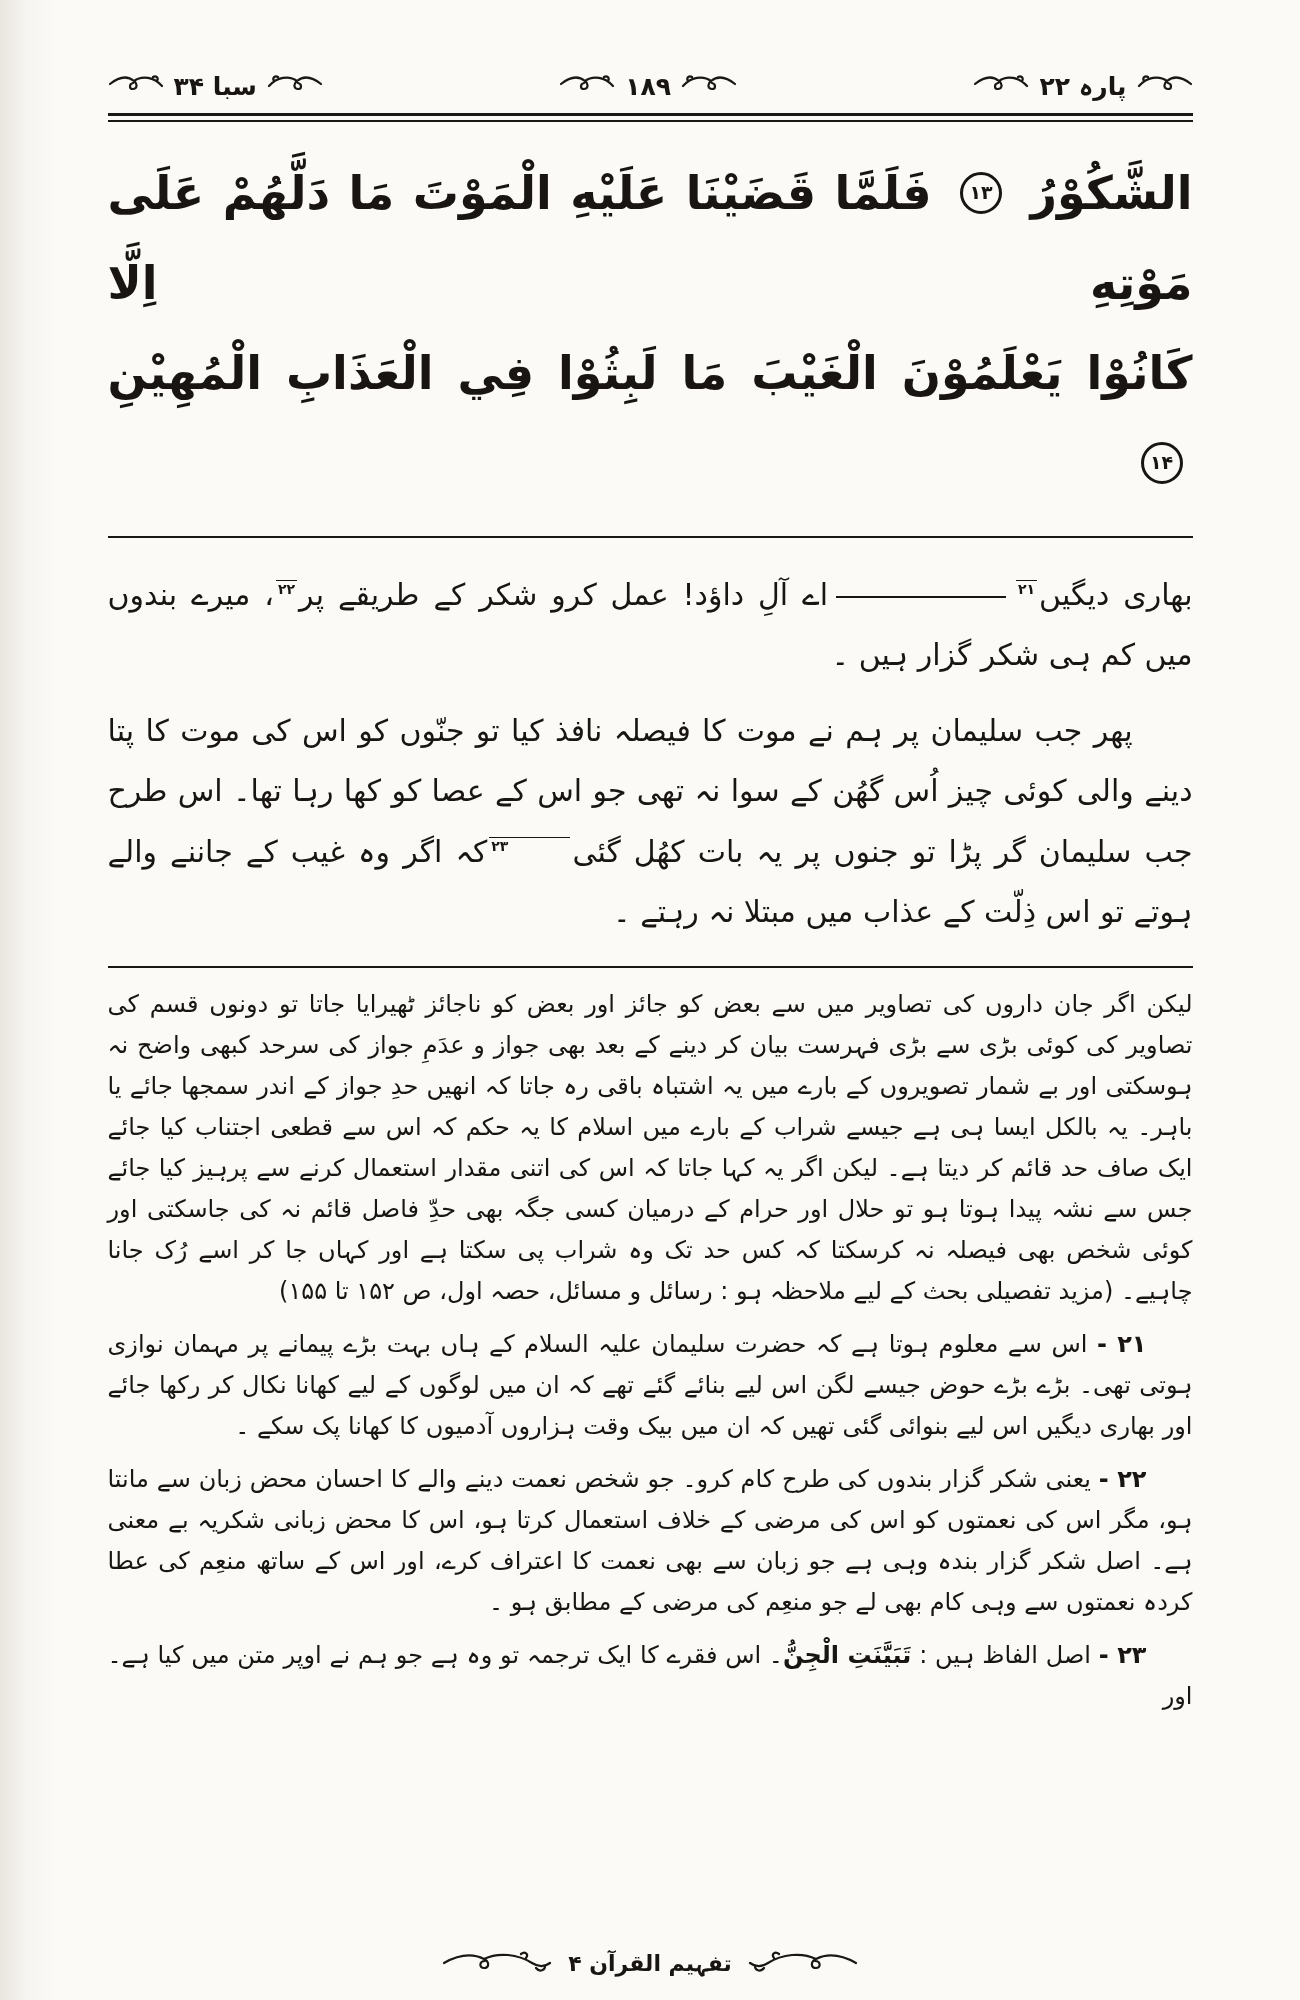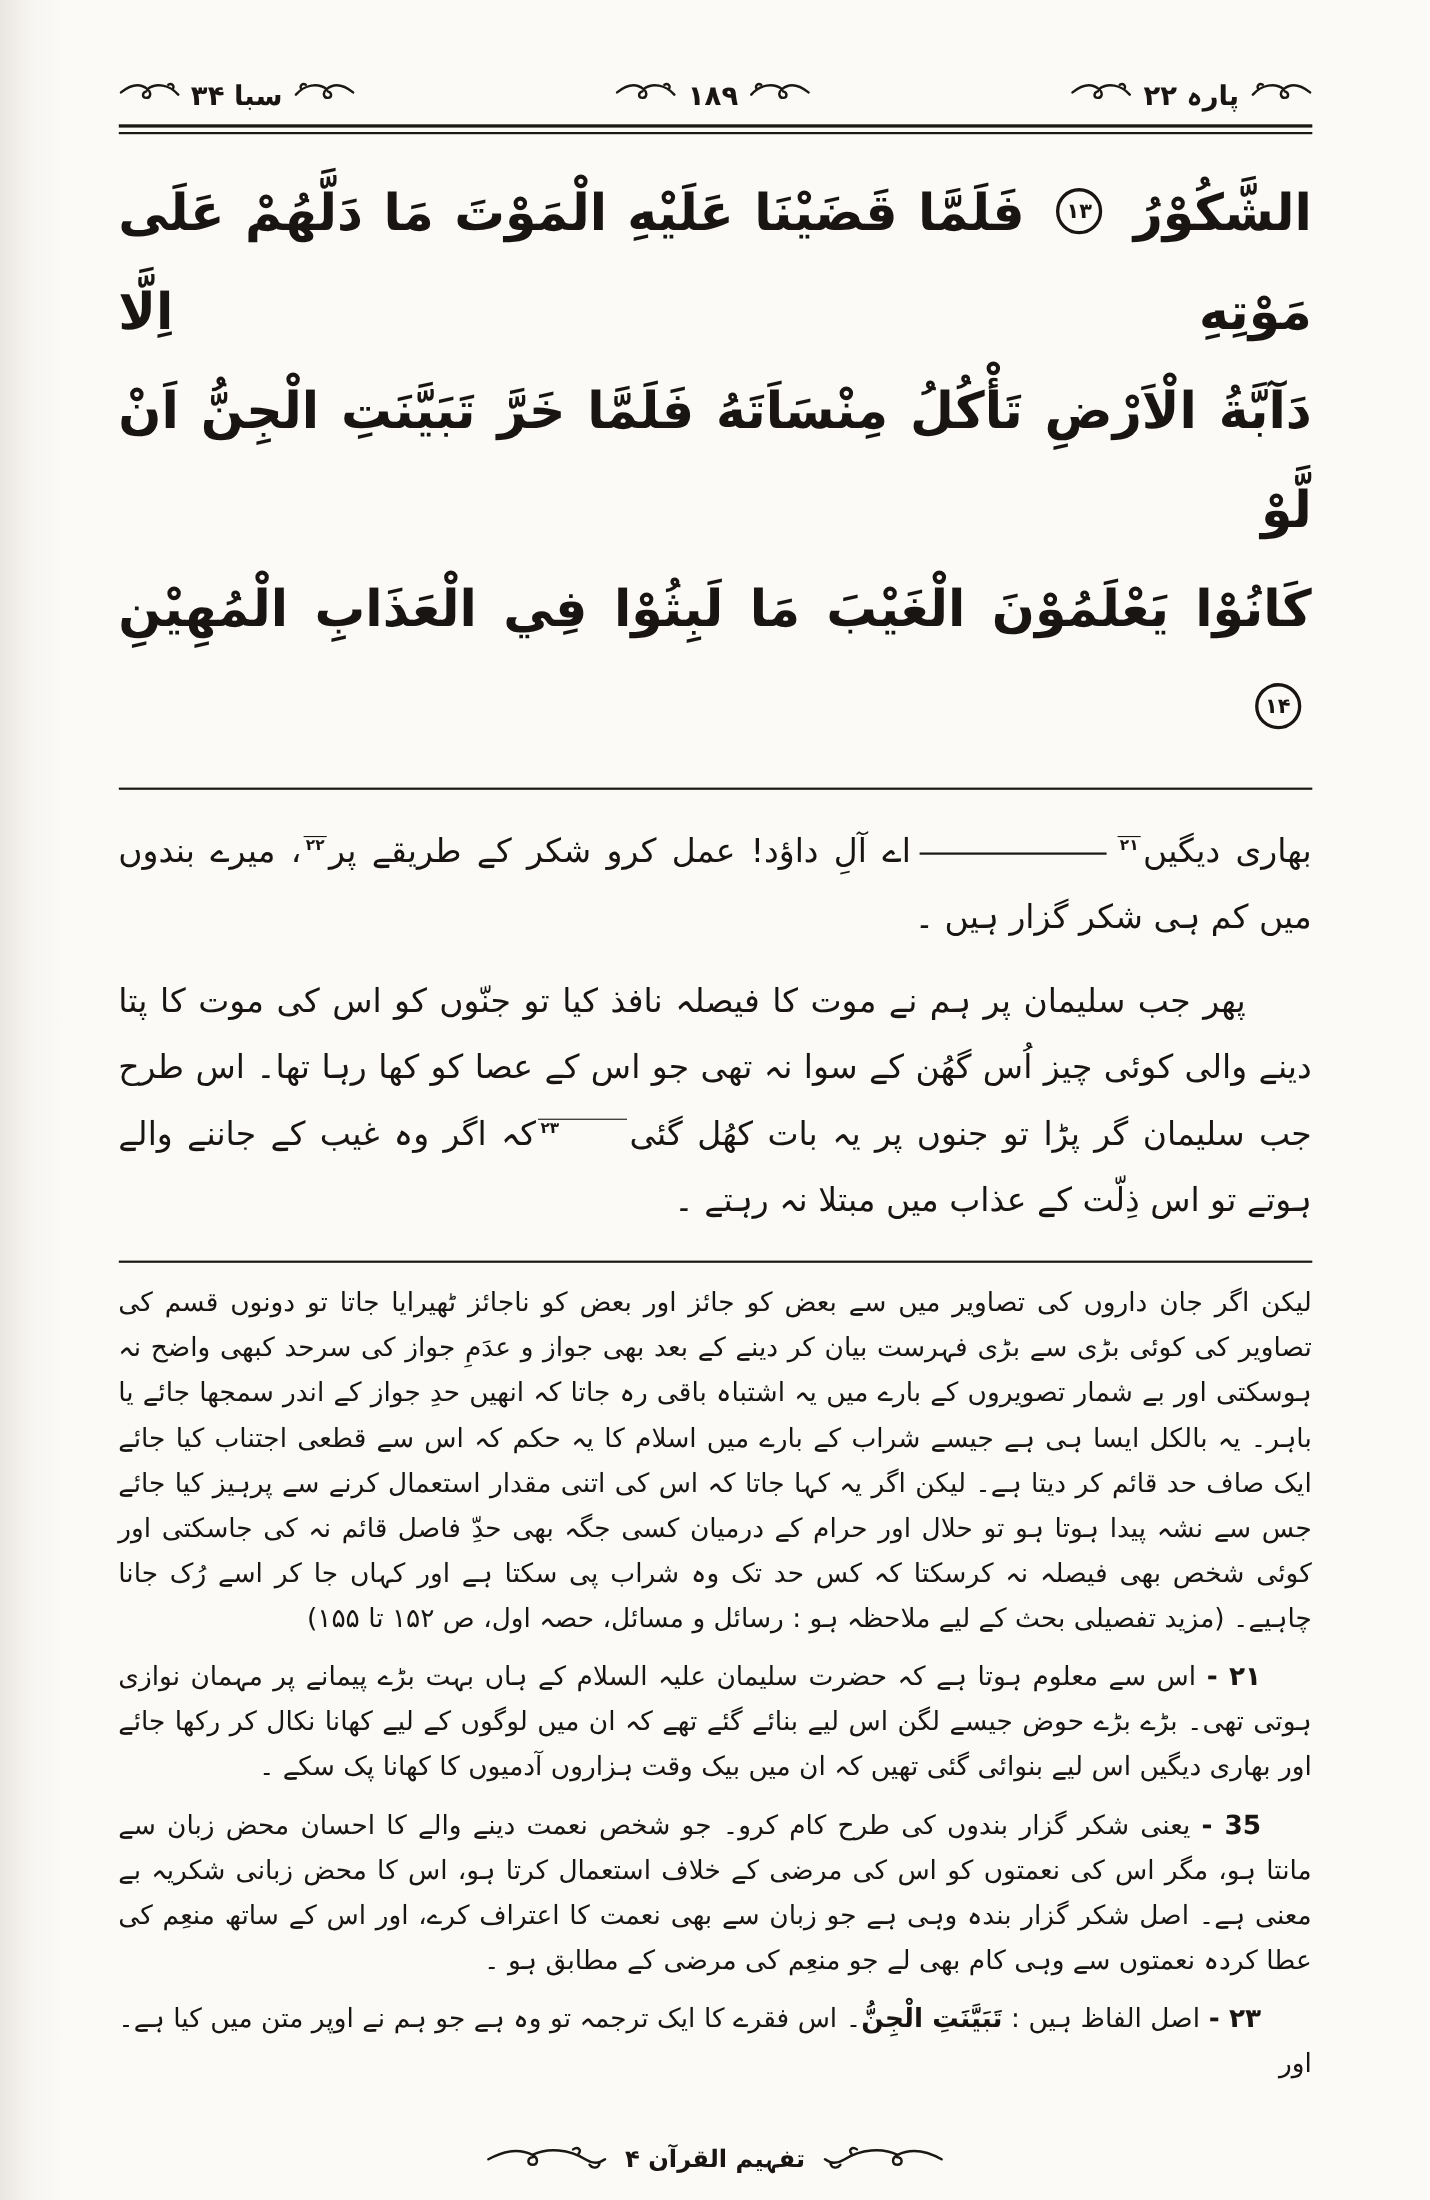--- a/index.html
+++ b/index.html
@@ -109,23 +109,20 @@
     </div>
     <div class="double-rule"></div>
 
     <section class="quran">
       <div class="qline">
         <span>الشَّكُوْرُ</span>
         <span class="ayah-mark">۱۳</span>
         <span>فَلَمَّا قَضَيْنَا عَلَيْهِ الْمَوْتَ مَا دَلَّهُمْ عَلَى مَوْتِهِ اِلَّا</span>
       </div>
       <div class="qline">
-        <span>دَآبَّةُ الْاَرْضِ تَأْكُلُ مِنْسَاَتَهُ فَلَمَّا خَرَّ تَبَيَّنَتِ الْجِنُّ اَنْ لَّوْ</span>
-      </div>
-      <div class="qline">
         <span>كَانُوْا يَعْلَمُوْنَ الْغَيْبَ مَا لَبِثُوْا فِي الْعَذَابِ الْمُهِيْنِ</span>
         <span class="ayah-mark">۱۴</span>
       </div>
     </section>
 
     <hr class="rule rule-1">
 
     <section class="translation">
       <p class="p1">
         <span>بھاری دیگیں</span><span class="fn-marker">۲۱</span><span class="gap-rule"></span><span>اے آلِ داؤد! عمل کرو شکر کے طریقے پر</span><span class="fn-marker">۲۲</span><span>، میرے بندوں میں کم ہی شکر گزار ہیں ۔</span>
@@ -139,21 +136,21 @@
 
     <section class="footnotes">
       <p class="continuation">
         <span>لیکن اگر جان داروں کی تصاویر میں سے بعض کو جائز اور بعض کو ناجائز ٹھیرایا جاتا تو دونوں قسم کی تصاویر کی کوئی بڑی سے بڑی فہرست بیان کر دینے کے بعد بھی جواز و عدَمِ جواز کی سرحد کبھی واضح نہ ہوسکتی اور بے شمار تصویروں کے بارے میں یہ اشتباہ باقی رہ جاتا کہ انھیں حدِ جواز کے اندر سمجھا جائے یا باہر۔ یہ بالکل ایسا ہی ہے جیسے شراب کے بارے میں اسلام کا یہ حکم کہ اس سے قطعی اجتناب کیا جائے ایک صاف حد قائم کر دیتا ہے۔ لیکن اگر یہ کہا جاتا کہ اس کی اتنی مقدار استعمال کرنے سے پرہیز کیا جائے جس سے نشہ پیدا ہوتا ہو تو حلال اور حرام کے درمیان کسی جگہ بھی حدِّ فاصل قائم نہ کی جاسکتی اور کوئی شخص بھی فیصلہ نہ کرسکتا کہ کس حد تک وہ شراب پی سکتا ہے اور کہاں جا کر اسے رُک جانا چاہیے۔ (مزید تفصیلی بحث کے لیے ملاحظہ ہو : رسائل و مسائل، حصہ اول، ص ۱۵۲ تا ۱۵۵)</span>
       </p>
       <p class="note">
         <span class="note-num">۲۱ -</span>
         <span>اس سے معلوم ہوتا ہے کہ حضرت سلیمان علیہ السلام کے ہاں بہت بڑے پیمانے پر مہمان نوازی ہوتی تھی۔ بڑے بڑے حوض جیسے لگن اس لیے بنائے گئے تھے کہ ان میں لوگوں کے لیے کھانا نکال کر رکھا جائے اور بھاری دیگیں اس لیے بنوائی گئی تھیں کہ ان میں بیک وقت ہزاروں آدمیوں کا کھانا پک سکے ۔</span>
       </p>
       <p class="note">
-        <span class="note-num">35 -</span>
+        <span class="note-num">۲۲ -</span>
         <span>یعنی شکر گزار بندوں کی طرح کام کرو۔ جو شخص نعمت دینے والے کا احسان محض زبان سے مانتا ہو، مگر اس کی نعمتوں کو اس کی مرضی کے خلاف استعمال کرتا ہو، اس کا محض زبانی شکریہ بے معنی ہے۔ اصل شکر گزار بندہ وہی ہے جو زبان سے بھی نعمت کا اعتراف کرے، اور اس کے ساتھ منعِم کی عطا کردہ نعمتوں سے وہی کام بھی لے جو منعِم کی مرضی کے مطابق ہو ۔</span>
       </p>
       <p class="note">
         <span class="note-num">۲۳ -</span>
         <span>اصل الفاظ ہیں :</span>
         <span class="arabic-strong">تَبَيَّنَتِ الْجِنُّ</span><span>۔ اس فقرے کا ایک ترجمہ تو وہ ہے جو ہم نے اوپر متن میں کیا ہے۔ اور</span>
       </p>
     </section>
 
   </div>

